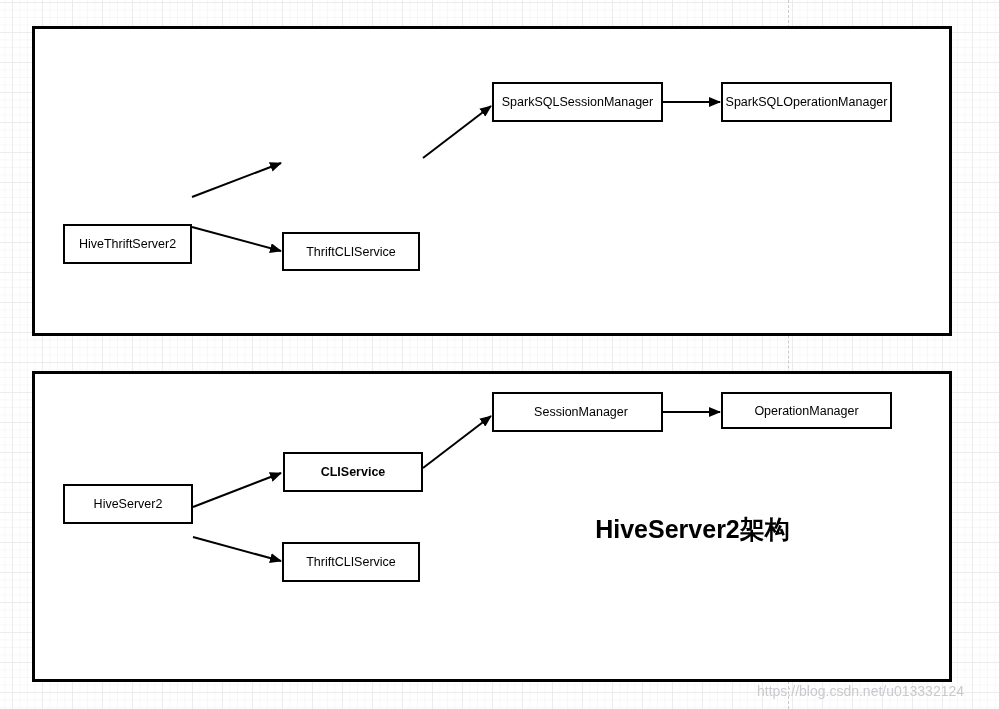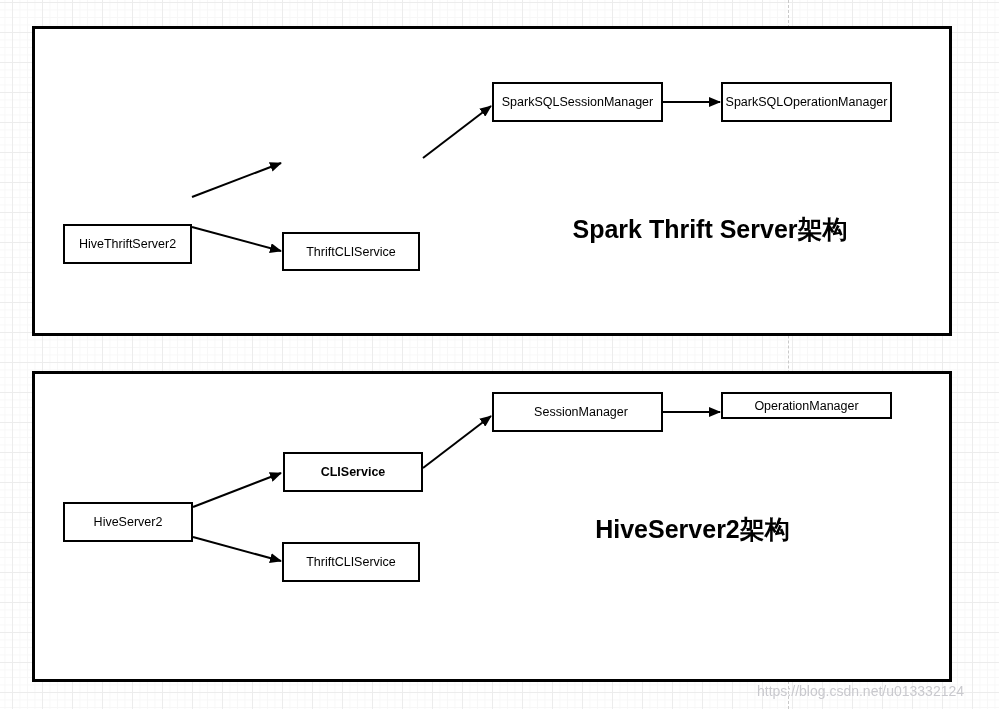--- a/index.html
+++ b/index.html
@@ -87,25 +87,25 @@
 
   
   .n-hts2  { left: 63px;  top: 192px; width: 129px; height: 40px; margin-top: 32px; }
   .n-scli  { left: 283px; top: 141px; width: 140px; height: 40px; }
   .n-tcli1 { left: 282px; top: 232px; width: 138px; height: 39px; }
   .n-ssm   { left: 492px; top: 82px;  width: 171px; height: 40px; }
   .n-som   { left: 721px; top: 82px;  width: 171px; height: 40px; }
   .t-top   { left: 525px; top: 213px; width: 370px; }
 
   
-  .n-hs2   { left: 63px;  top: 502px; width: 130px; height: 40px; }
+  .n-hs2   { left: 63px;  top: 484px; width: 130px; height: 40px; }
   .n-cli   { left: 283px; top: 452px; width: 140px; height: 40px; font-weight: bold; }
   .n-tcli2 { left: 282px; top: 542px; width: 138px; height: 40px; }
   .n-sm    { left: 492px; top: 392px; width: 171px; height: 40px; padding-left: 7px; }
-  .n-om    { left: 721px; top: 392px; width: 171px; height: 27px; }
+  .n-om    { left: 721px; top: 392px; width: 171px; height: 37px; }
   .t-bottom{ left: 535px; top: 513px; width: 315px; }
 </style>
 </head>
 <body>
 
 <div class="canvas">
 
   <div class="page-divider"></div>
 
   <div class="frame top"></div>
@@ -134,21 +134,20 @@
   </div>
   <div class="node n-tcli1">
     <span>ThriftCLIService</span>
   </div>
   <div class="node n-som">
     <span>SparkSQLOperationManager</span>
   </div>
   <div class="node n-ssm">
     <span>SparkSQLSessionManager</span>
   </div>
-  <div class="diagram-title t-top">Spark Thrift Server架构</div>
 
   <div class="node n-hs2">
     <span>HiveServer2</span>
   </div>
   <div class="node n-cli">
     <span>CLIService</span>
   </div>
   <div class="node n-tcli2">
     <span>ThriftCLIService</span>
   </div>

